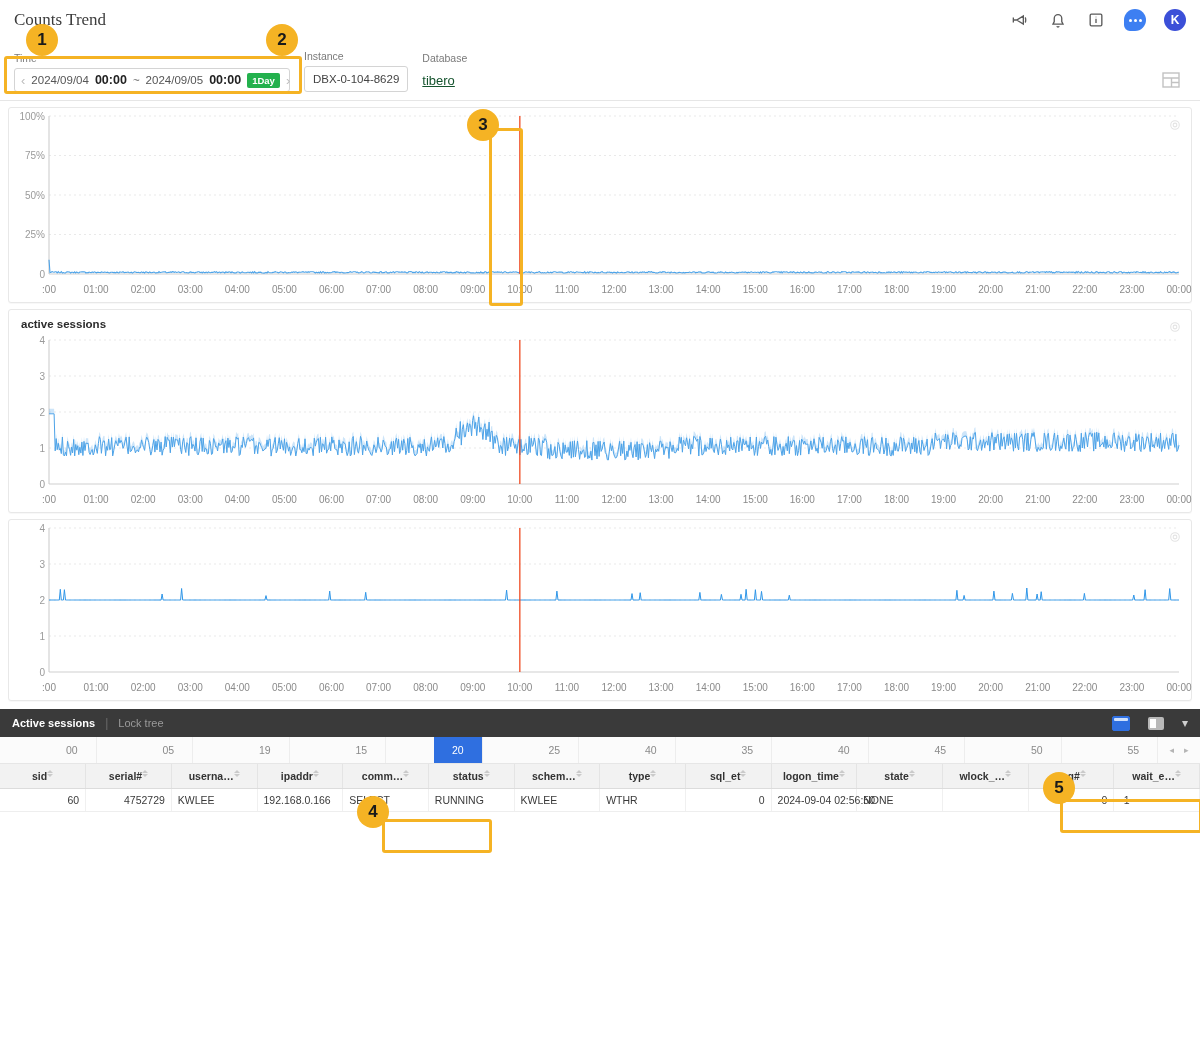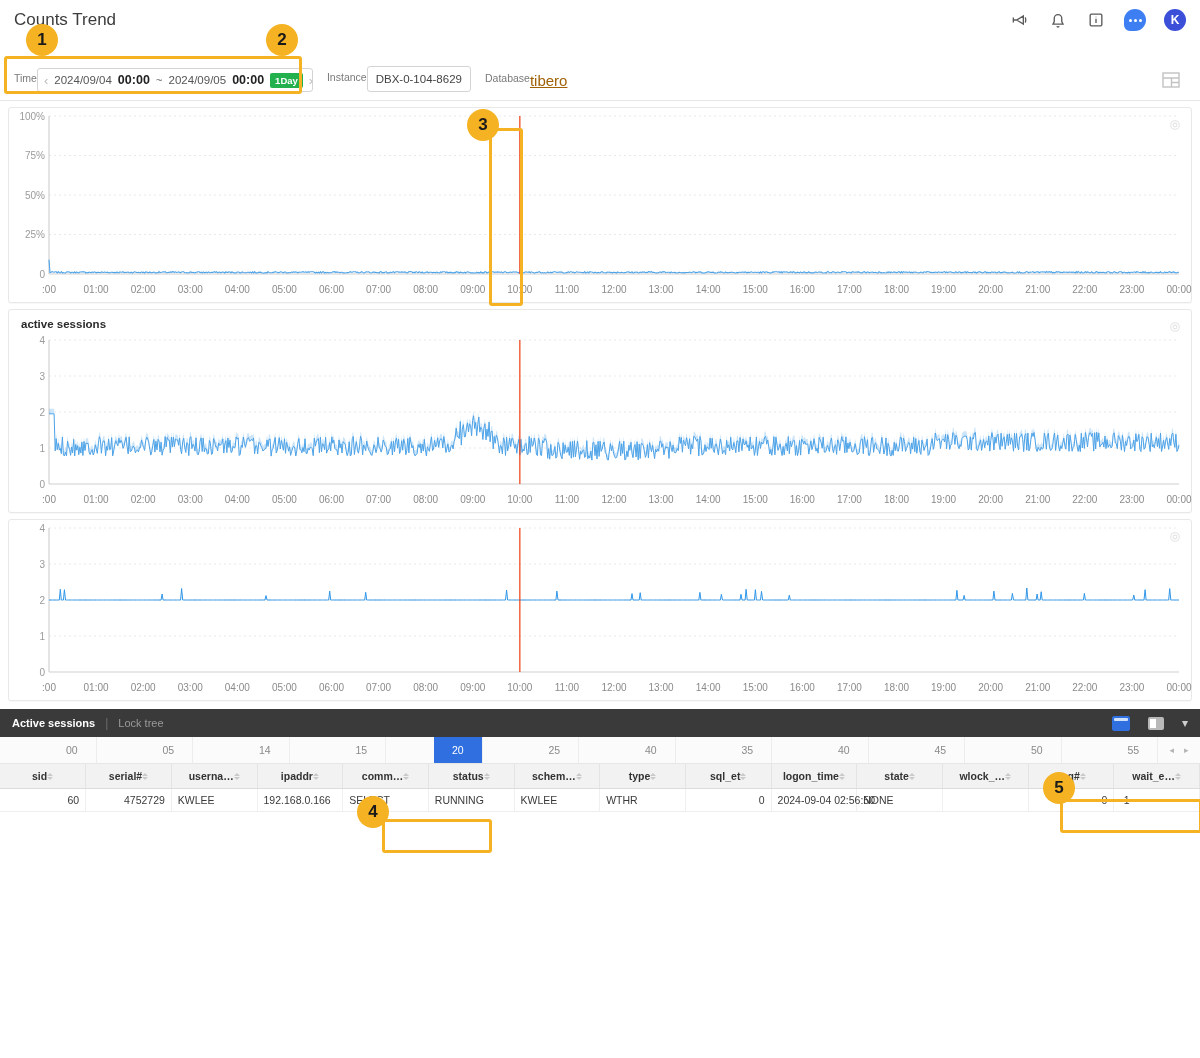--- a/index.html
+++ b/index.html
@@ -6,52 +6,52 @@
   body{
     width:1200px;height:1058px;
     background:#ffffff;
     font-family:"Liberation Sans", sans-serif;
     color:#333;
     overflow:hidden;
     position:relative;
   }
   
   .topbar{height:40px;display:flex;align-items:center;padding:0 14px;justify-content:space-between;}
-  .page-title{font-size:17px;color:#3c3c3c;font-weight:400;}
+  .page-title{font-size:17px;color:#3c3c3c;font-weight:400;font-family:Liberation Serif, serif;}
   .top-icons{display:flex;align-items:center;gap:18px;}
   .ticon{width:20px;height:20px;display:block;}
   .avatar{
     width:22px;height:22px;border-radius:50%;background:#3b4fd8;color:#fff;
     font-size:12px;font-weight:bold;display:flex;align-items:center;justify-content:center;
   }
   .chatdot{
     width:22px;height:22px;border-radius:50% 50% 50% 6px;background:#3d7ff2;
     display:flex;align-items:center;justify-content:center;gap:2px;
   }
   .chatdot i{width:3px;height:3px;border-radius:50%;background:#fff;display:block;}
 
   
   .filterbar{height:52px;display:flex;align-items:flex-end;padding:0 14px 8px 14px;
     position:relative;border-bottom:1px solid #e6e6e6;background:#fff;}
-  .fld{display:flex;flex-direction:row;margin-right:14px;align-items:center;}
+  .fld{display:flex;flex-direction:column;margin-right:14px;}
   .fld-label{font-size:10.5px;color:#7a7a7a;margin-bottom:3px;height:13px;}
   .timebox{
     display:flex;align-items:center;height:24px;border:1px solid #d4d4d4;border-radius:3px;
     background:#fff;padding:0 6px;gap:6px;font-size:11.5px;color:#444;width:276px;box-sizing:border-box;
   }
   .chev{color:#bdbdbd;font-size:13px;line-height:1;user-select:none;}
   .tm-date{font-size:11.5px;color:#555;}
   .tm-hhmm{font-size:12.5px;font-weight:bold;color:#222;}
   .tilde{color:#666;}
   .badge-day{background:#23b14d;color:#fff;font-size:9.5px;font-weight:bold;border-radius:2px;padding:2px 5px;}
   .selbox{
     height:24px;border:1px solid #d4d4d4;border-radius:3px;background:#fff;
     display:flex;align-items:center;padding:0 8px;font-size:11.5px;color:#444;
   }
-  .plaintext{height:24px;display:flex;align-items:center;font-size:15px;color:#a16207;text-decoration:underline;}
+  .plaintext{height:24px;display:flex;align-items:center;font-size:13px;color:#14532d;text-decoration:underline;}
   .layout-icon{position:absolute;right:20px;bottom:12px;width:18px;height:16px;}
 
   
   .charts{padding:6px 8px 0 8px;display:flex;flex-direction:column;gap:6px;}
   .card{
     background:#fff;border:1px solid #e8e8e8;border-radius:3px;position:relative;
     box-shadow:0 1px 1px rgba(0,0,0,.03);
   }
   .card-title{font-size:11.5px;font-weight:bold;color:#2b2b2b;padding:8px 0 2px 12px;}
   .gear{position:absolute;top:9px;right:10px;width:12px;height:12px;opacity:.35;}
@@ -91,21 +91,21 @@
     border-right:1px solid #ededed;box-sizing:border-box;margin-left:48px;
   }
   .tl-cell.sel{background:#2f6fe0;color:#fff;}
   .tl-arrows{width:42px;display:flex;align-items:center;justify-content:center;gap:10px;color:#b5b5b5;font-size:9px;}
 
   table.grid{width:100%;border-collapse:collapse;table-layout:fixed;}
   table.grid th{
     background:#f2f2f2;border-bottom:1px solid #dcdcdc;border-right:1px solid #e4e4e4;
     font-size:10.5px;color:#333;font-weight:bold;height:24px;padding:0 6px;white-space:nowrap;
   }
-  table.grid th .thin{display:flex;align-items:center;justify-content:center;}
+  table.grid th .thin{display:flex;justify-content:center;}
   .sorter{display:flex;flex-direction:column;gap:1px;opacity:.45;}
   .sorter i{display:block;width:0;height:0;border-left:3px solid transparent;border-right:3px solid transparent;}
   .sorter i.up{border-bottom:3.5px solid #9a9a9a;}
   .sorter i.dn{border-top:3.5px solid #9a9a9a;}
   table.grid td{
     border-bottom:1px solid #eee;border-right:1px solid #f0f0f0;
     font-size:10.5px;color:#3a3a3a;height:22px;padding:0 6px;white-space:nowrap;
   }
   td.num{text-align:right;}
   td.txt{text-align:left;}
@@ -356,21 +356,21 @@
           <span></span>
         </span>
       <span class="chev-d">▾</span>
     </div>
   </div>
 
 
   <div class="timeline" id="timeline">
       <div class="tl-cell">00</div>
       <div class="tl-cell">05</div>
-      <div class="tl-cell">14</div>
+      <div class="tl-cell">19</div>
       <div class="tl-cell">15</div>
       <div class="tl-cell sel">20</div>
       <div class="tl-cell">25</div>
       <div class="tl-cell">40</div>
       <div class="tl-cell">35</div>
       <div class="tl-cell">40</div>
       <div class="tl-cell">45</div>
       <div class="tl-cell">50</div>
       <div class="tl-cell">55</div>
       <div class="tl-arrows">

